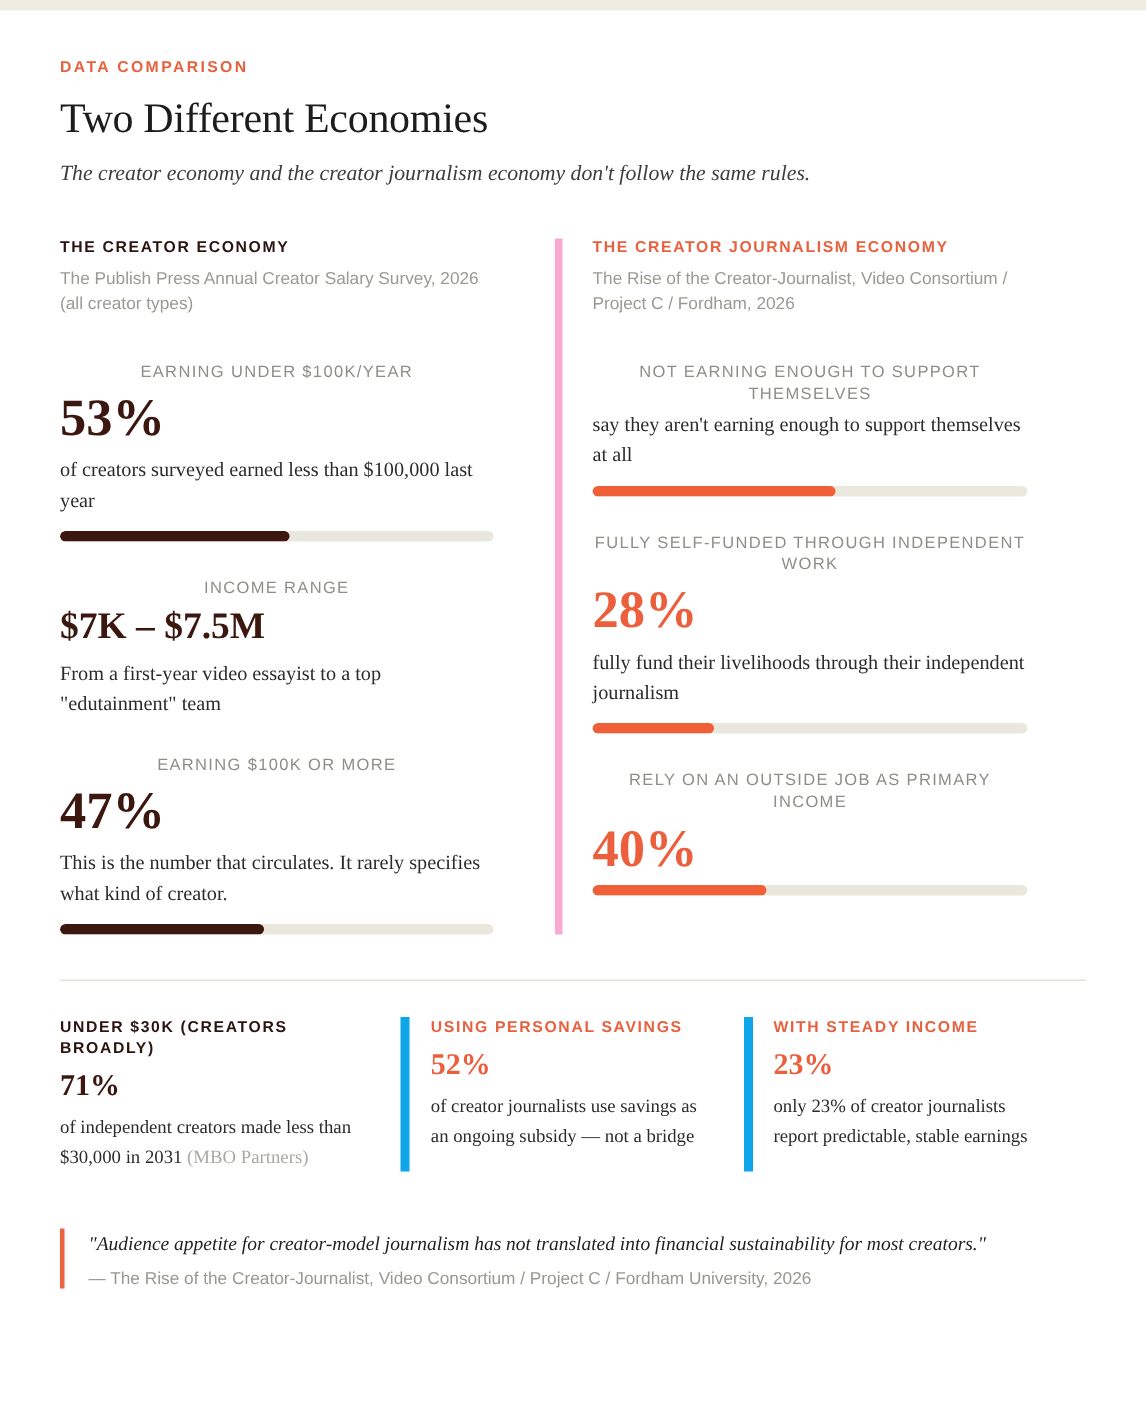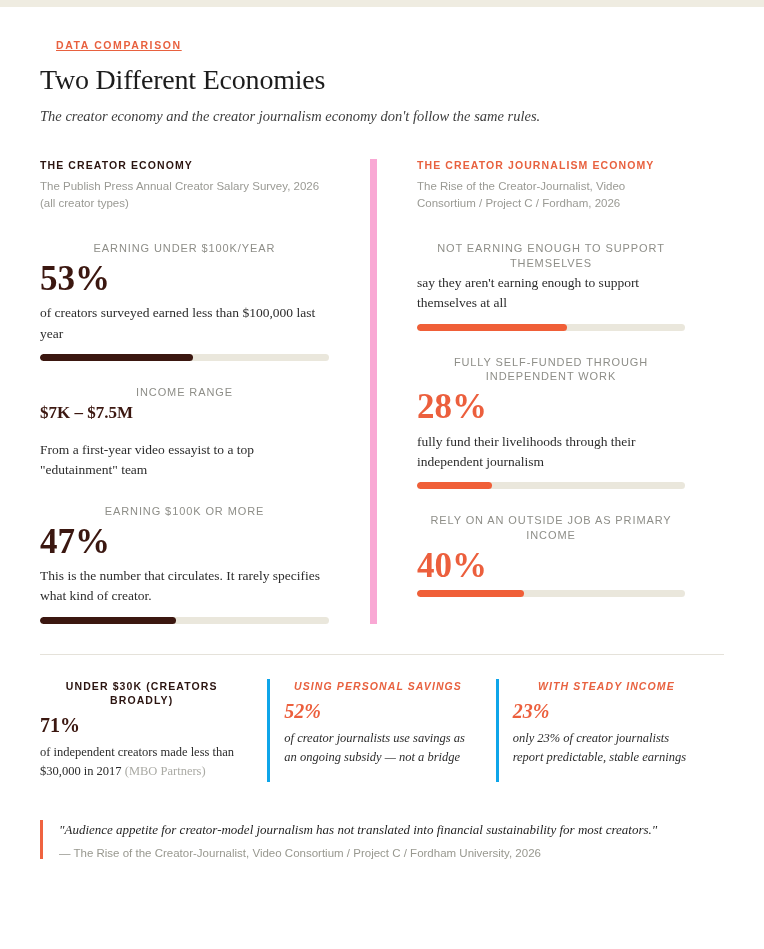--- a/index.html
+++ b/index.html
@@ -35,22 +35,21 @@
     box-sizing: border-box;
   }
 
   
   .eyebrow {
     font-size: 10.5px;
     font-weight: bold;
     letter-spacing: 1.6px;
     color: #e8613f;
     text-transform: uppercase;
-    margin: 0 0 13px 16px;
-    text-decoration: underline;
+    margin: 0 0 13px 0;
   }
   .title {
     font-family: "Liberation Serif", serif;
     font-size: 28px;
     font-weight: normal;
     color: #1c1c1c;
     margin: 0 0 12px 0;
     letter-spacing: -0.2px;
   }
   .subtitle {
@@ -65,22 +64,22 @@
   .compare {
     display: flex;
     align-items: stretch;
   }
   .col {
     width: 315px;
     box-sizing: border-box;
   }
   .col-left { padding-right: 26px; }
   .col-right {
-    padding-left: 40px;
-    border-left: 7px solid #f9a8d4;
+    padding-left: 20px;
+    border-left: 5px solid #f9a8d4;
     margin-left: 15px;
   }
   .col-head {
     font-size: 10.5px;
     font-weight: bold;
     letter-spacing: 1.1px;
     text-transform: uppercase;
     margin: 0 0 7px 0;
   }
   .col-left .col-head { color: #2b1410; }
@@ -104,23 +103,23 @@
     text-align: center;
   }
   .stat-value {
     font-family: "Liberation Serif", serif;
     font-weight: bold;
     font-size: 35px;
     line-height: 1.18;
     margin: 0 0 4px 0;
   }
   .stat-value.small {
-    font-size: 17px;
+    font-size: 25px;
     line-height: 1.28;
-    margin-bottom: 16px;
+    margin-bottom: 5px;
   }
   .col-left .stat-value { color: #3b1710; }
   .col-right .stat-value { color: #ec5f3d; }
   .stat-desc {
     font-family: "Liberation Serif", serif;
     font-size: 13.5px;
     color: #2c2c2c;
     line-height: 1.5;
     margin: 0 0 10px 0;
   }
@@ -148,32 +147,30 @@
   .triple {
     display: flex;
     margin-top: 24px;
   }
   .tcol {
     width: 240px;
     box-sizing: border-box;
     padding-right: 24px;
   }
   .tcol + .tcol {
-    border-left: 3px solid #0ea5e9;
+    border-left: 6px solid #0ea5e9;
     padding-left: 14px;
-    font-style: italic;
   }
   .tcol-label {
     font-size: 10.5px;
     font-weight: bold;
     letter-spacing: 1.1px;
     text-transform: uppercase;
     line-height: 1.35;
     margin: 0 0 6px 0;
-    text-align: center;
   }
   .tcol-label.dark { color: #2b1410; }
   .tcol-label.orange { color: #e8613f; }
   .tcol-value {
     font-family: "Liberation Serif", serif;
     font-weight: bold;
     font-size: 20px;
     line-height: 1.2;
     margin: 0 0 6px 0;
   }
@@ -285,21 +282,21 @@
         </div>
       </div>
     </div>
 
     <hr class="hr">
 
     <div class="triple">
       <div class="tcol">
         <div class="tcol-label dark">UNDER $30K (CREATORS BROADLY)</div>
         <div class="tcol-value dark">71%</div>
-        <div class="tcol-desc"><span>of independent creators made less than $30,000 in 2017 </span><span class="muted">(MBO Partners)</span></div>
+        <div class="tcol-desc"><span>of independent creators made less than $30,000 in 2031 </span><span class="muted">(MBO Partners)</span></div>
       </div>
 
       <div class="tcol">
         <div class="tcol-label orange">USING PERSONAL SAVINGS</div>
         <div class="tcol-value orange">52%</div>
         <div class="tcol-desc"><span>of creator journalists use savings as an ongoing subsidy — not a bridge</span><span class="muted"></span></div>
       </div>
 
       <div class="tcol">
         <div class="tcol-label orange">WITH STEADY INCOME</div>

